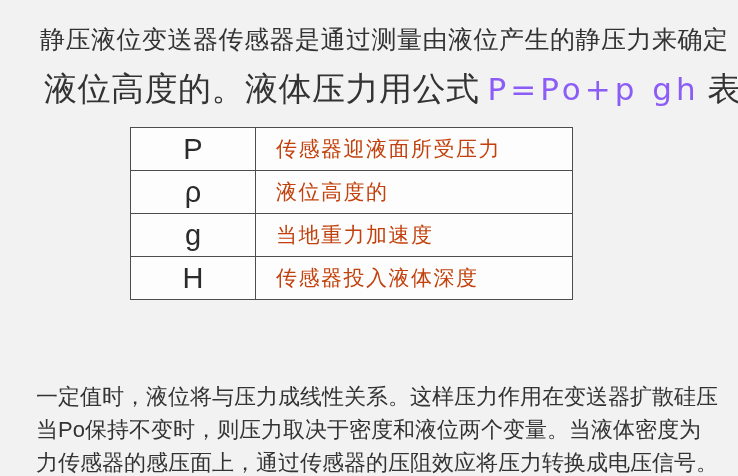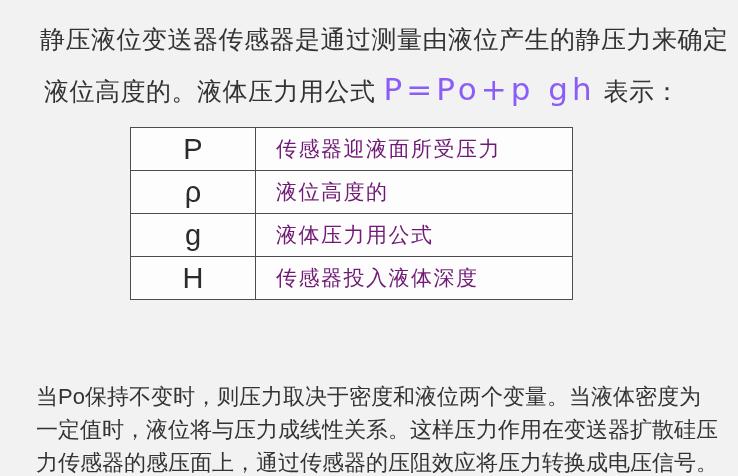--- a/index.html
+++ b/index.html
@@ -23,21 +23,21 @@
     font-size: 25px;
     line-height: 39px;
     letter-spacing: 0.5px;
     white-space: nowrap;
   }
   .intro-line2 {
     line-height: 44px;
     white-space: nowrap;
   }
   .intro-line2 .cn {
-    font-size: 25px;
+    font-size: 33px;
     letter-spacing: 0.5px;
   }
   .formula {
     font-size: 31px;
     letter-spacing: 4px;
     font-family: "DejaVu Sans", "Liberation Sans", sans-serif;
     color: #8b5cf6;
   }
   
   .sym-table {
@@ -55,21 +55,21 @@
     width: 125px;
     text-align: center;
     font-size: 29px;
     color: #2b2b2b;
   }
   .sym-table td.desc {
     width: 317px;
     padding-left: 20px;
     font-size: 21px;
     letter-spacing: 1.5px;
-    color: #701a75;
+    color: #c2410c;
   }
   
   .body-text {
     position: absolute;
     left: 20px; top: 368px; right: 6px;
     font-size: 22px;
     line-height: 25px;
     color: #333333;
   }
   .body-text .bline {
@@ -93,28 +93,28 @@
       <tr>
         <td class="sym">P</td>
         <td class="desc">传感器迎液面所受压力</td>
       </tr>
       <tr>
         <td class="sym">ρ</td>
         <td class="desc">液位高度的</td>
       </tr>
       <tr>
         <td class="sym">g</td>
-        <td class="desc">液体压力用公式</td>
+        <td class="desc">当地重力加速度</td>
       </tr>
       <tr>
         <td class="sym">H</td>
         <td class="desc">传感器投入液体深度</td>
       </tr>
     </tbody>
   </table>
 
   <div class="body-text">
+    <div class="bline">一定值时，液位将与压力成线性关系。这样压力作用在变送器扩散硅压</div>
     <div class="bline">当Po保持不变时，则压力取决于密度和液位两个变量。当液体密度为</div>
-    <div class="bline">一定值时，液位将与压力成线性关系。这样压力作用在变送器扩散硅压</div>
     <div class="bline">力传感器的感压面上，通过传感器的压阻效应将压力转换成电压信号。</div>
   </div>
 
 </div>
 
 </body></html>

